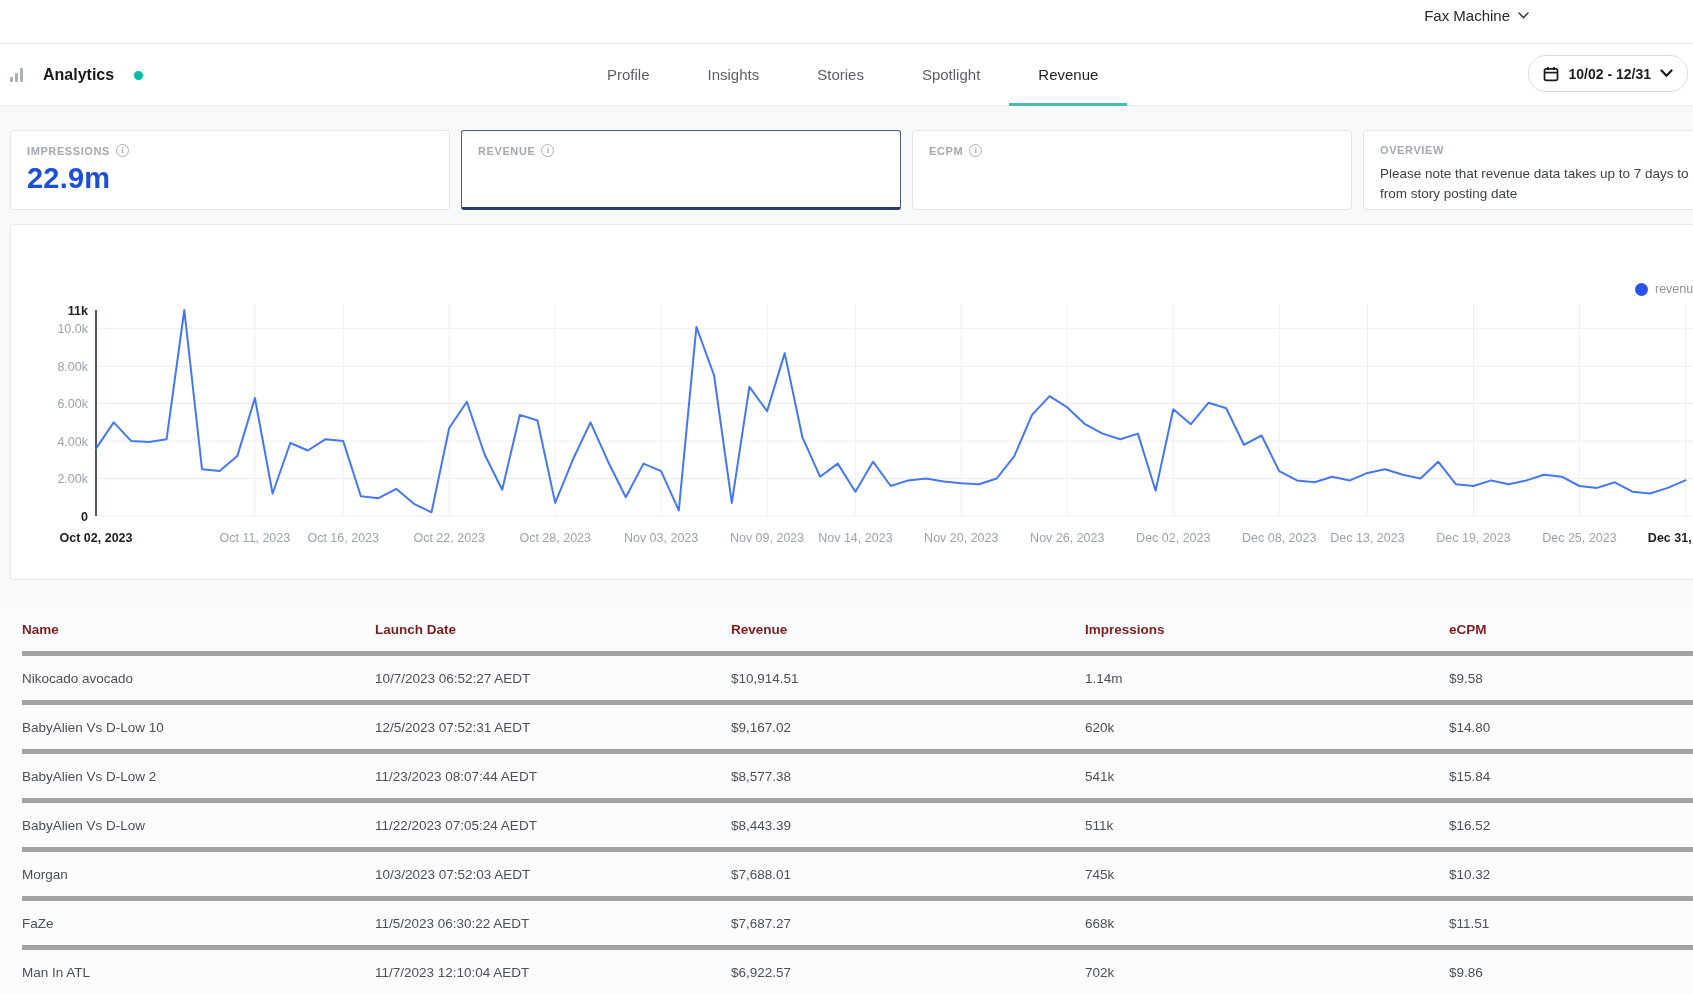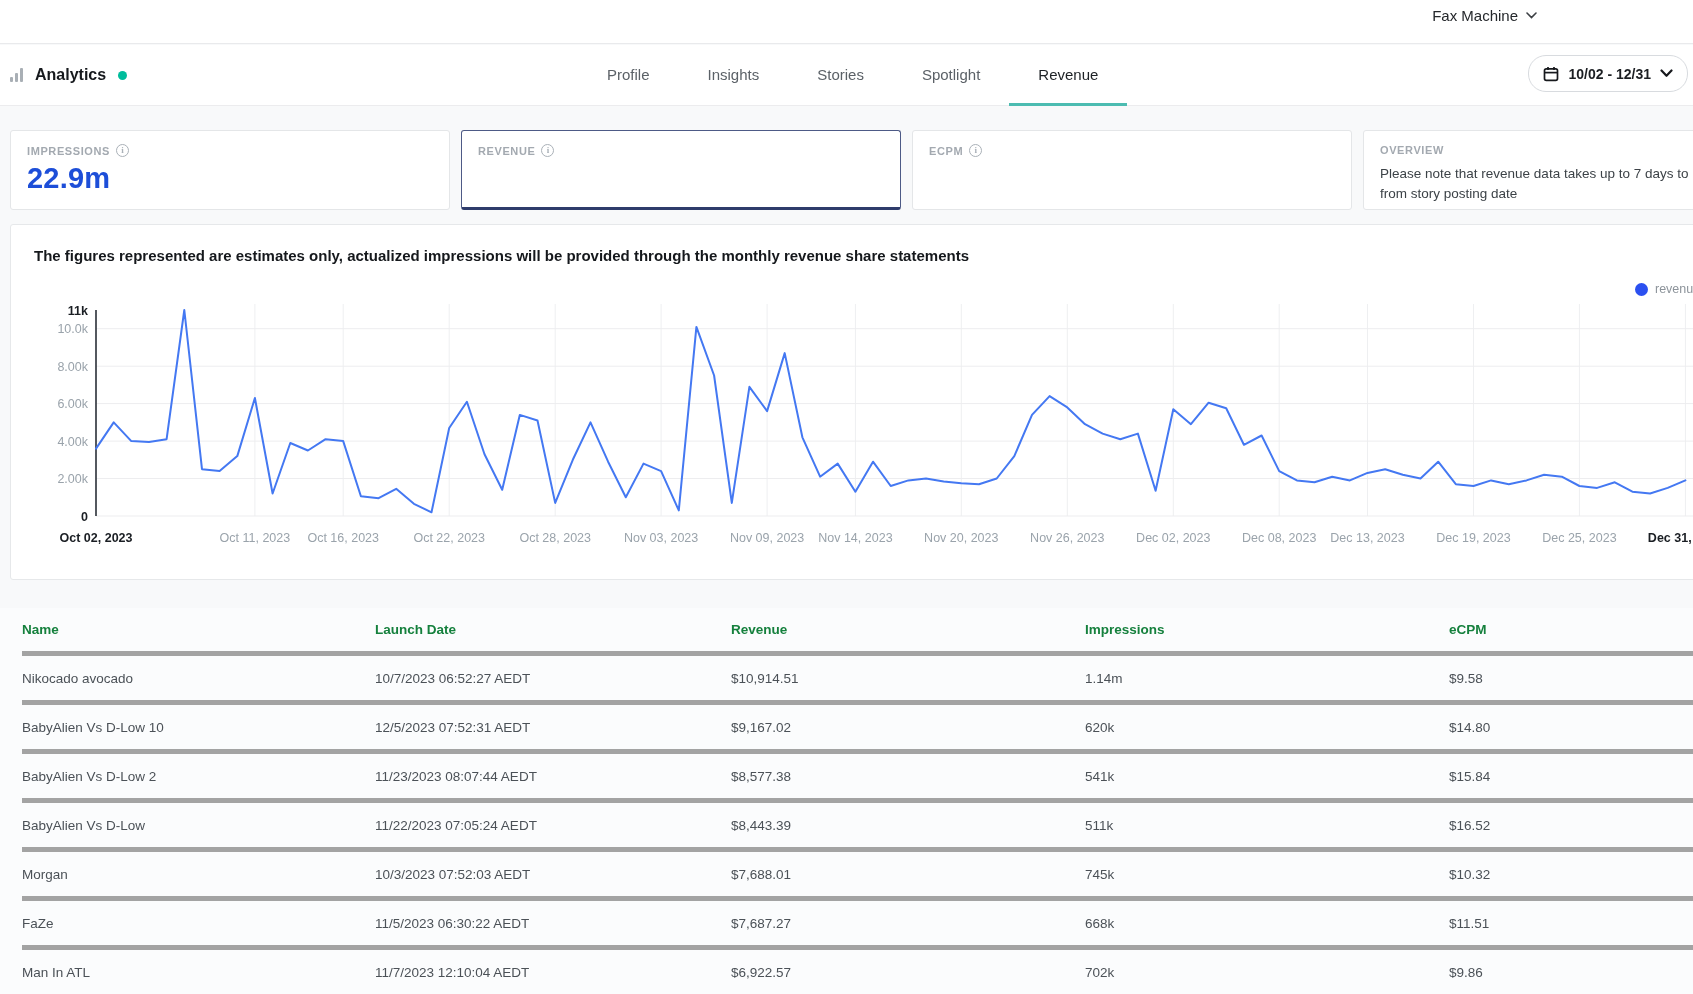--- a/index.html
+++ b/index.html
@@ -1,26 +1,26 @@
 <!DOCTYPE html>
 <html><head>
 <meta charset="utf-8">
 <style>
   * { margin:0; padding:0; box-sizing:border-box; }
   html,body { width:1693px; height:994px; overflow:hidden; background:#f8f9fa;
               font-family:"Liberation Sans", sans-serif; }
   
   .topbar { position:absolute; left:0; top:0; width:1693px; height:44px; background:#fff;
             border-bottom:1px solid #e9eaec; }
-  .account { position:absolute; right:156px; top:7px; display:flex; align-items:center; gap:8px;
+  .account { position:absolute; right:164px; top:7px; display:flex; align-items:center; gap:8px;
              font-size:15px; color:#25282c; cursor:pointer; }
   
   .navbar { position:absolute; left:0; top:45px; width:1693px; height:61px; background:#fff;
             border-bottom:1px solid #ececee; }
-  .brand { position:absolute; left:10px; top:0; height:60px; display:flex; align-items:center; gap:12px; }
+  .brand { position:absolute; left:10px; top:0; height:60px; display:flex; align-items:center; gap:20px; }
   .brand-icon { display:flex; align-items:flex-end; gap:2px; height:14px; }
   .brand-icon i { display:block; width:3px; background:#a9afb5; border-radius:1px; }
   .brand-icon i:nth-child(1){height:5px;} .brand-icon i:nth-child(2){height:9px;} .brand-icon i:nth-child(3){height:14px;}
   .brand-name { font-size:16px; font-weight:700; color:#16191d; }
   .status-dot { width:9px; height:9px; border-radius:50%; background:#00bd9c; }
   .tabbar { position:absolute; left:578px; top:0; height:61px; display:flex; }
   .tab { height:61px; display:flex; align-items:center; padding:0 29px; font-size:15px;
          color:#5b6167; cursor:pointer; border-bottom:3px solid transparent; }
   .tab.active { color:#1d2125; border-bottom:3px solid #4cbcb1; }
   .date-pill { position:absolute; right:5px; top:10px; height:37px; border:1px solid #d8dbdf;
@@ -43,21 +43,21 @@
                 border:1px solid #e6e8ea; border-radius:3px; overflow:hidden; }
   .chart-title { position:absolute; left:23px; top:22px; font-size:15px; font-weight:700; color:#15181c; white-space:nowrap; }
   .legend { position:absolute; left:1624px; top:57px; display:flex; align-items:center; gap:7px; }
   .legend-dot { width:13px; height:13px; border-radius:50%; background:#2b50f0; }
   .legend-label { font-size:12.5px; color:#8d949b; }
   svg.plot { position:absolute; left:0; top:0; }
   
   .table-wrap { position:absolute; left:0; top:608px; width:1693px; height:386px; background:#fbfcfd; }
   .t-grid { display:grid; grid-template-columns:353px 356px 354px 364px 244px; margin-left:22px; align-items:center; }
   .t-head { height:43px; }
-  .t-head div { font-size:13.5px; font-weight:700; color:#15803d; }
+  .t-head div { font-size:13.5px; font-weight:700; color:#7f1d1d; }
   .t-row { height:49px; border-top:5px solid #a3a3a3; cursor:pointer; }
   .t-row div { font-size:13.5px; color:#4b5157; }
 </style>
 </head>
 <body>
 
 <div class="topbar">
   <div class="account">
     <span>Fax Machine</span>
     <svg width="11" height="7" viewBox="0 0 11 7">
@@ -122,21 +122,20 @@
         <span class="card-label">OVERVIEW</span>
       </div>
       <div class="card-lines">
         <div>Please note that revenue data takes up to 7 days to p</div>
         <div>from story posting date</div>
       </div>
     </div>
   </div>
 
 <div class="chart-card">
-  <div class="chart-title">The figures represented are estimates only, actualized impressions will be provided through the monthly revenue share statements</div>
   <svg class="plot" width="1700" height="356" viewBox="0 0 1700 356">
       <line x1="243.9" y1="79" x2="243.9" y2="291" stroke="#eeeff1" stroke-width="1"></line>
       <line x1="332.2" y1="79" x2="332.2" y2="291" stroke="#eeeff1" stroke-width="1"></line>
       <line x1="438.2" y1="79" x2="438.2" y2="291" stroke="#eeeff1" stroke-width="1"></line>
       <line x1="544.2" y1="79" x2="544.2" y2="291" stroke="#eeeff1" stroke-width="1"></line>
       <line x1="650.1" y1="79" x2="650.1" y2="291" stroke="#eeeff1" stroke-width="1"></line>
       <line x1="756.1" y1="79" x2="756.1" y2="291" stroke="#eeeff1" stroke-width="1"></line>
       <line x1="844.4" y1="79" x2="844.4" y2="291" stroke="#eeeff1" stroke-width="1"></line>
       <line x1="950.3" y1="79" x2="950.3" y2="291" stroke="#eeeff1" stroke-width="1"></line>
       <line x1="1056.3" y1="79" x2="1056.3" y2="291" stroke="#eeeff1" stroke-width="1"></line>

